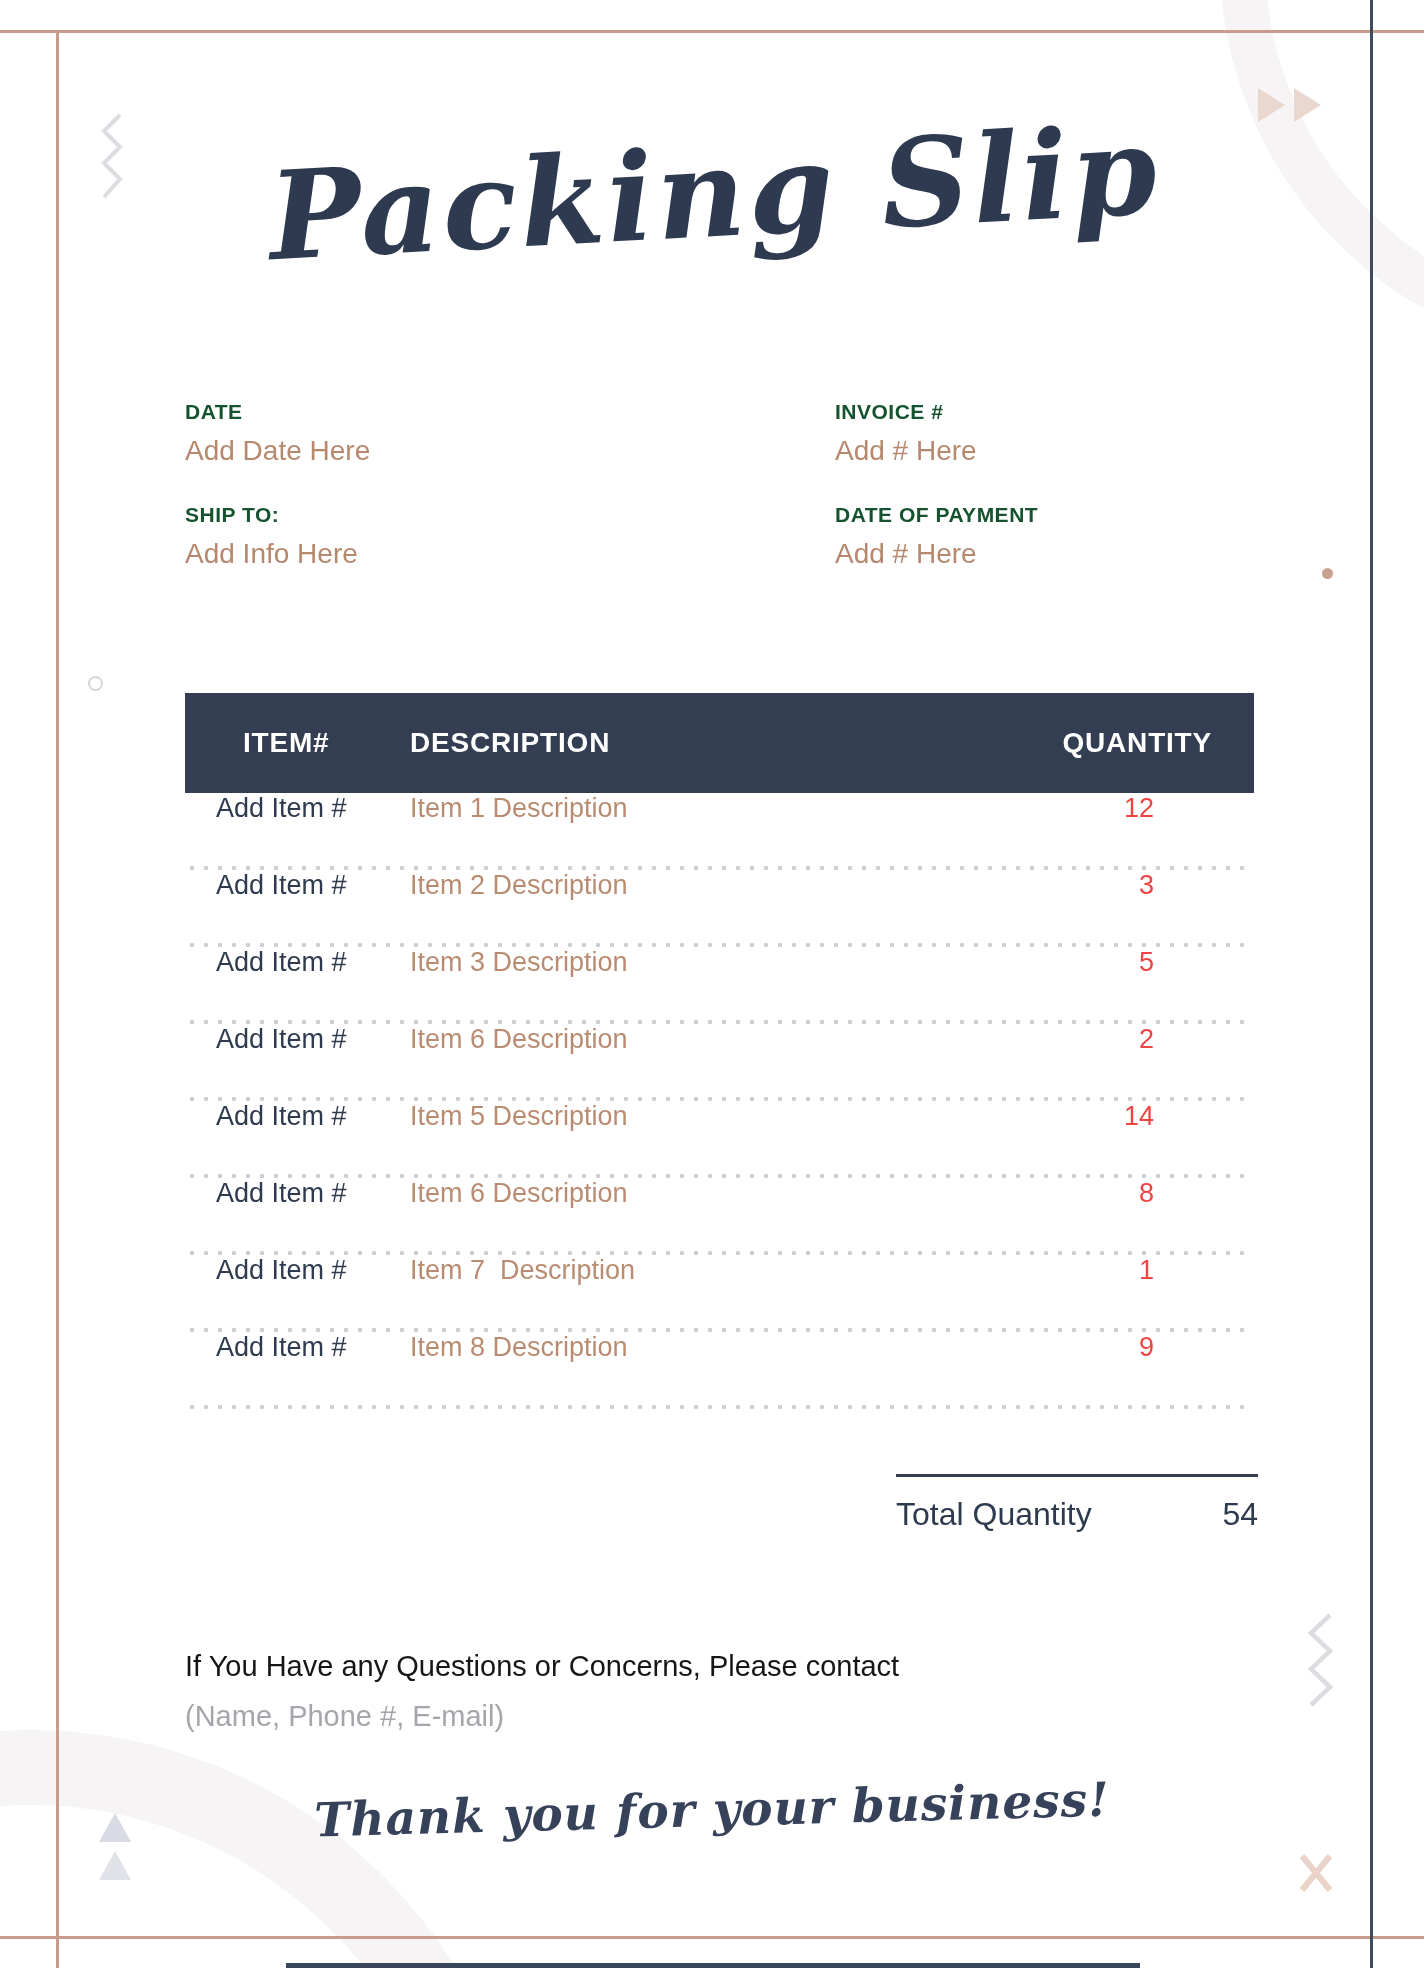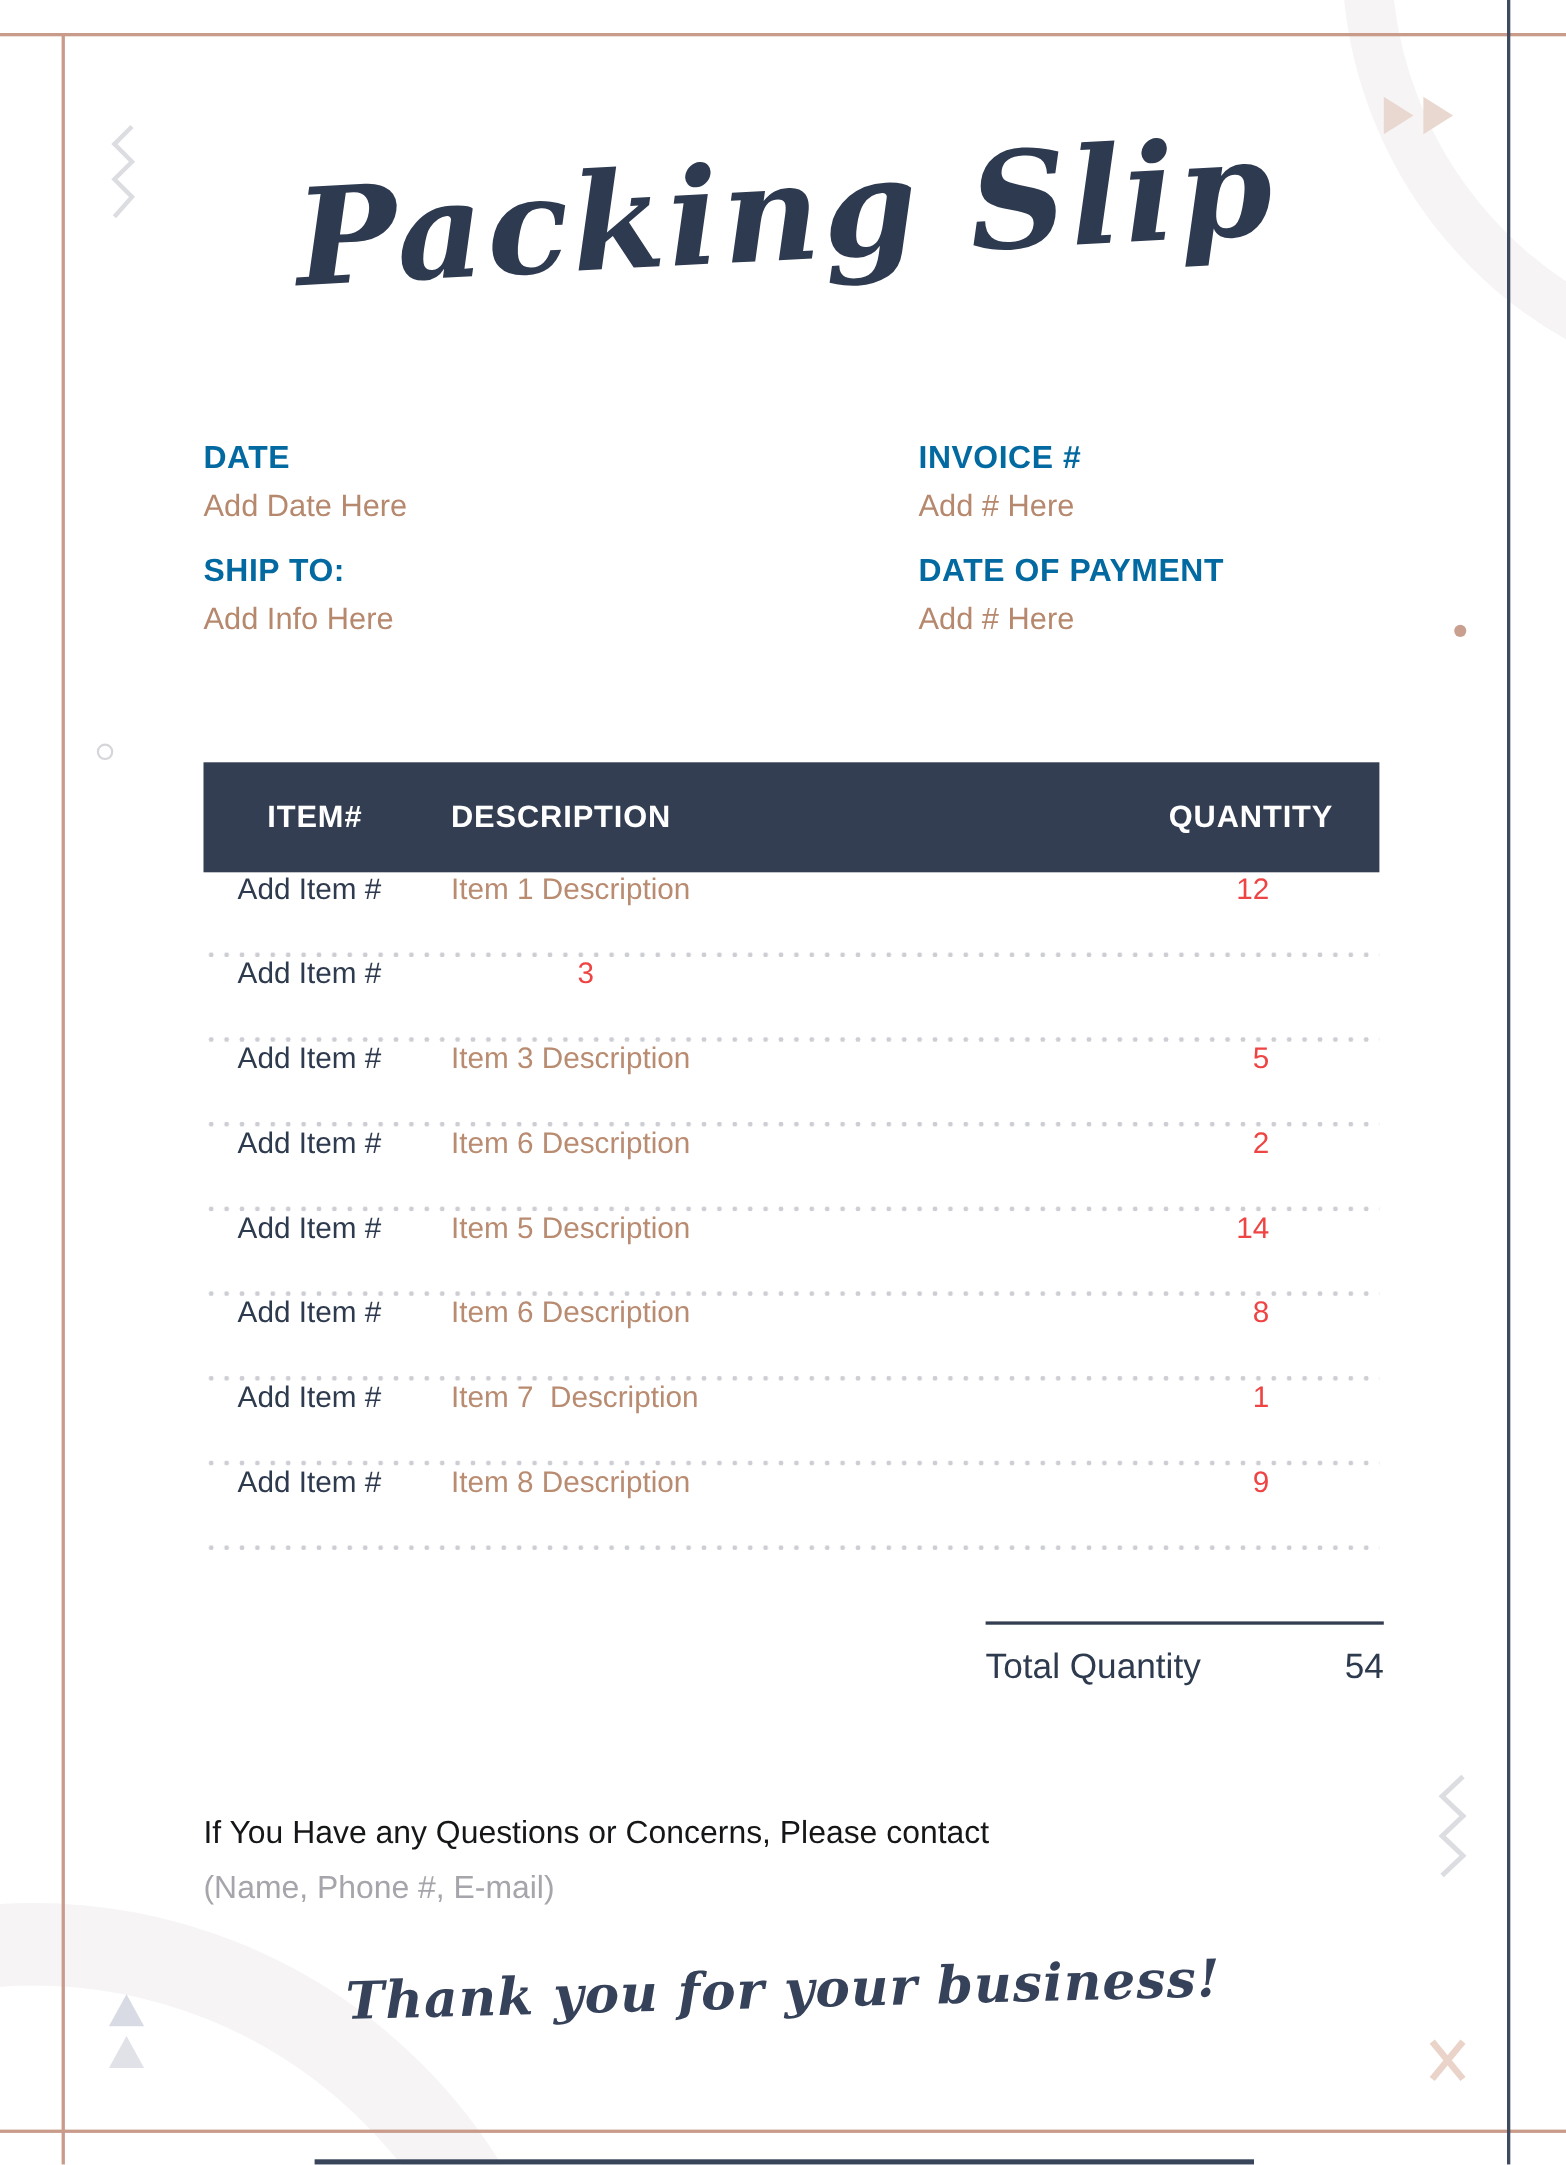--- a/index.html
+++ b/index.html
@@ -45,21 +45,21 @@
   
   .title {
     position:absolute; left:230px; top:88px; width:970px; height:240px; z-index:2;
     font-family:"DejaVu Serif", serif; font-style:italic; font-weight:600;
     font-size:122px; line-height:210px; color:#2e3a50; text-align:center;
     letter-spacing:3px; transform:rotate(-3deg);
   }
 
   
   .field { position:absolute; z-index:2; }
-  .field .label { font-size:29px; font-weight:bold; color:#0369a1; letter-spacing:0.5px; }
+  .field .label { font-size:21px; font-weight:bold; color:#14532d; letter-spacing:0.5px; }
   .field .value { margin-top:11px; font-size:28px; color:#b6886d; }
   .f-date    { left:185px; top:400px; }
   .f-invoice { left:835px; top:400px; }
   .f-shipto  { left:185px; top:503px; }
   .f-payment { left:835px; top:503px; }
 
   
   .table { position:absolute; left:185px; top:693px; width:1069px; z-index:2; }
   .thead {
     display:flex; align-items:center; height:100px; background:#333e52;
@@ -152,20 +152,21 @@
 
     <div class="trow">
       <div class="td-item">Add Item #</div>
       <div class="td-desc">Item 1 Description</div>
       <div class="td-qty">12</div>
     </div>
     <div class="dotted-sep"></div>
 
     <div class="trow">
       <div class="td-item">Add Item #</div>
+      <div class="td-desc">Item 2 Description</div>
       <div class="td-qty">3</div>
     </div>
     <div class="dotted-sep"></div>
 
     <div class="trow">
       <div class="td-item">Add Item #</div>
       <div class="td-desc">Item 3 Description</div>
       <div class="td-qty">5</div>
     </div>
     <div class="dotted-sep"></div>

